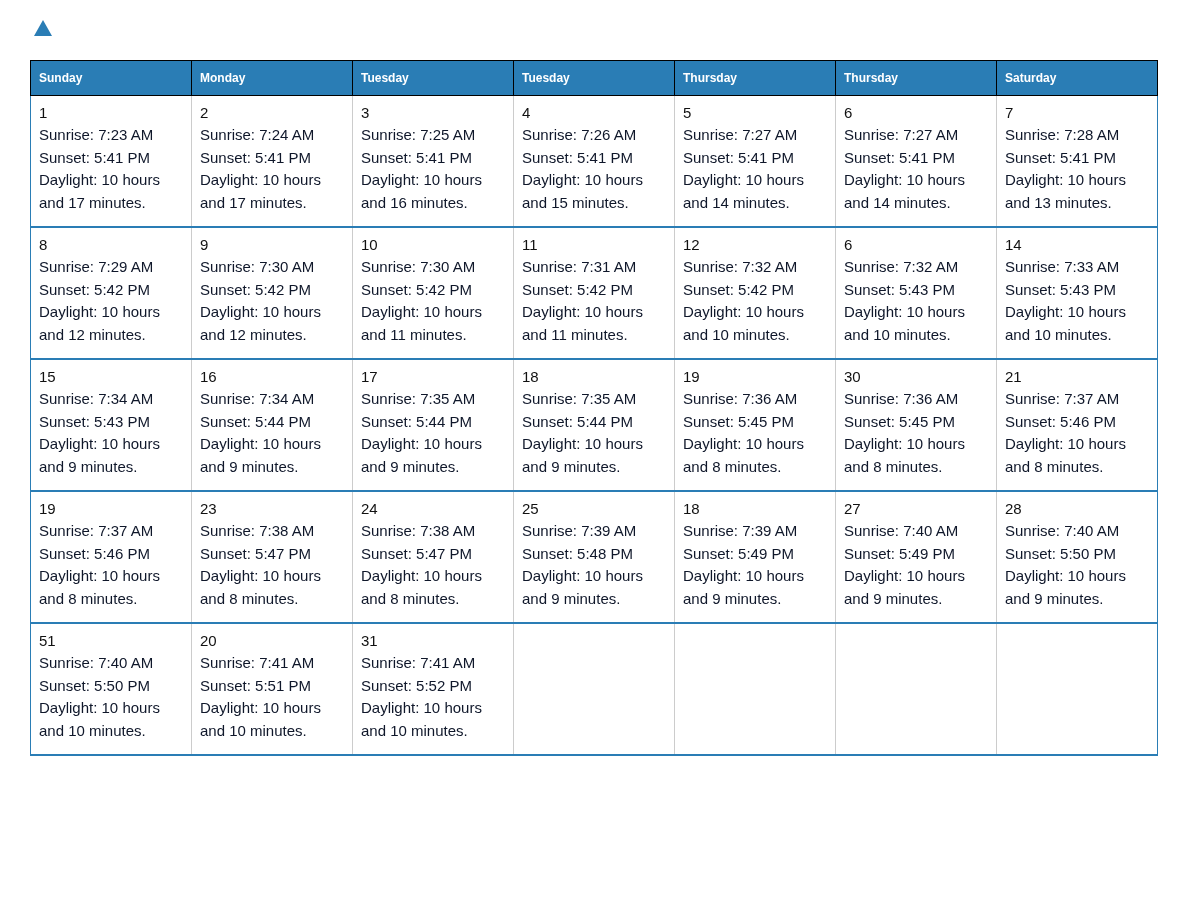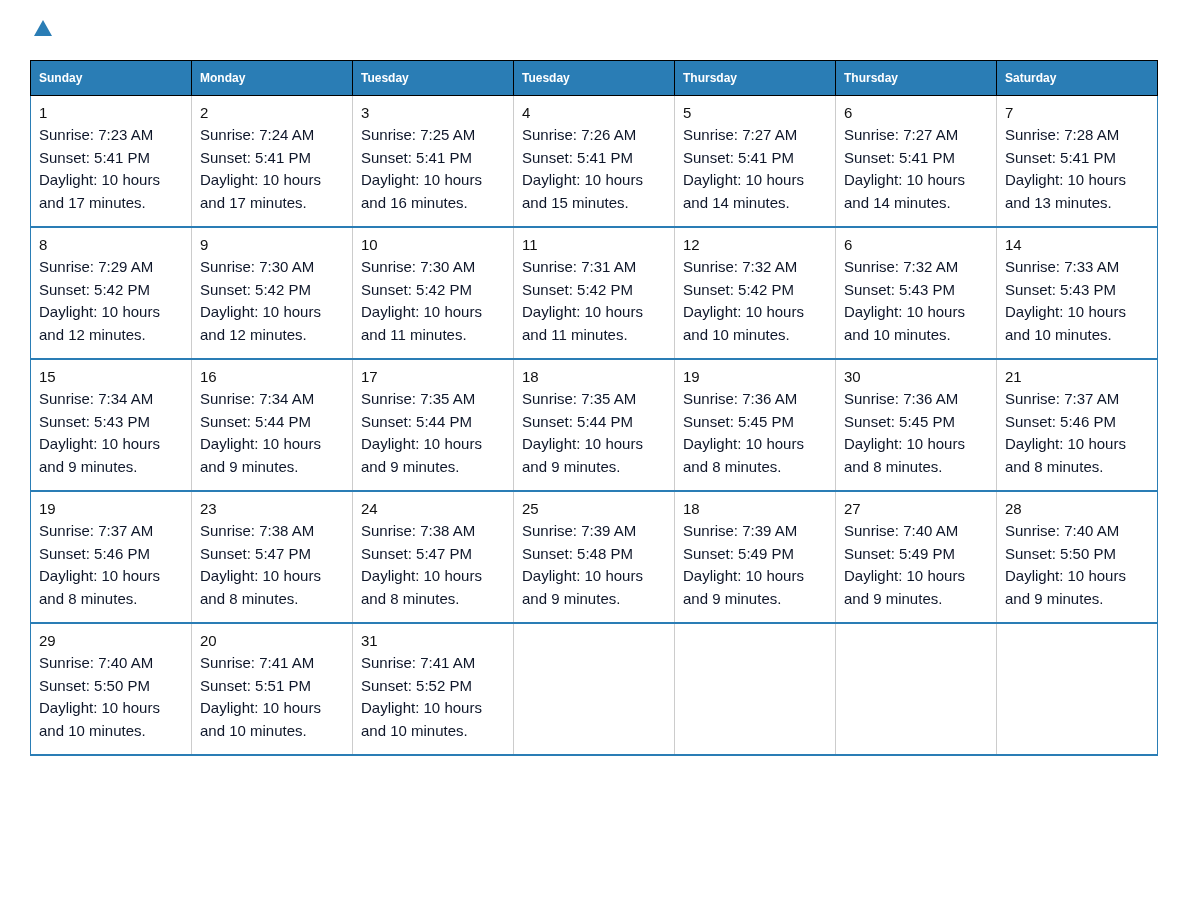--- a/index.html
+++ b/index.html
@@ -382,21 +382,21 @@
         <div class="day-info">
           Sunrise: 7:40 AM<br>
           Sunset: 5:50 PM<br>
           Daylight: 10 hours<br>
           and 9 minutes.
         </div>
       </td>
       </tr>
       <tr>
         <td>
-        <span class="day-number">29</span>
+        <span class="day-number">51</span>
         <div class="day-info">
           Sunrise: 7:40 AM<br>
           Sunset: 5:50 PM<br>
           Daylight: 10 hours<br>
           and 10 minutes.
         </div>
       </td>
         <td>
         <span class="day-number">20</span>
         <div class="day-info">

